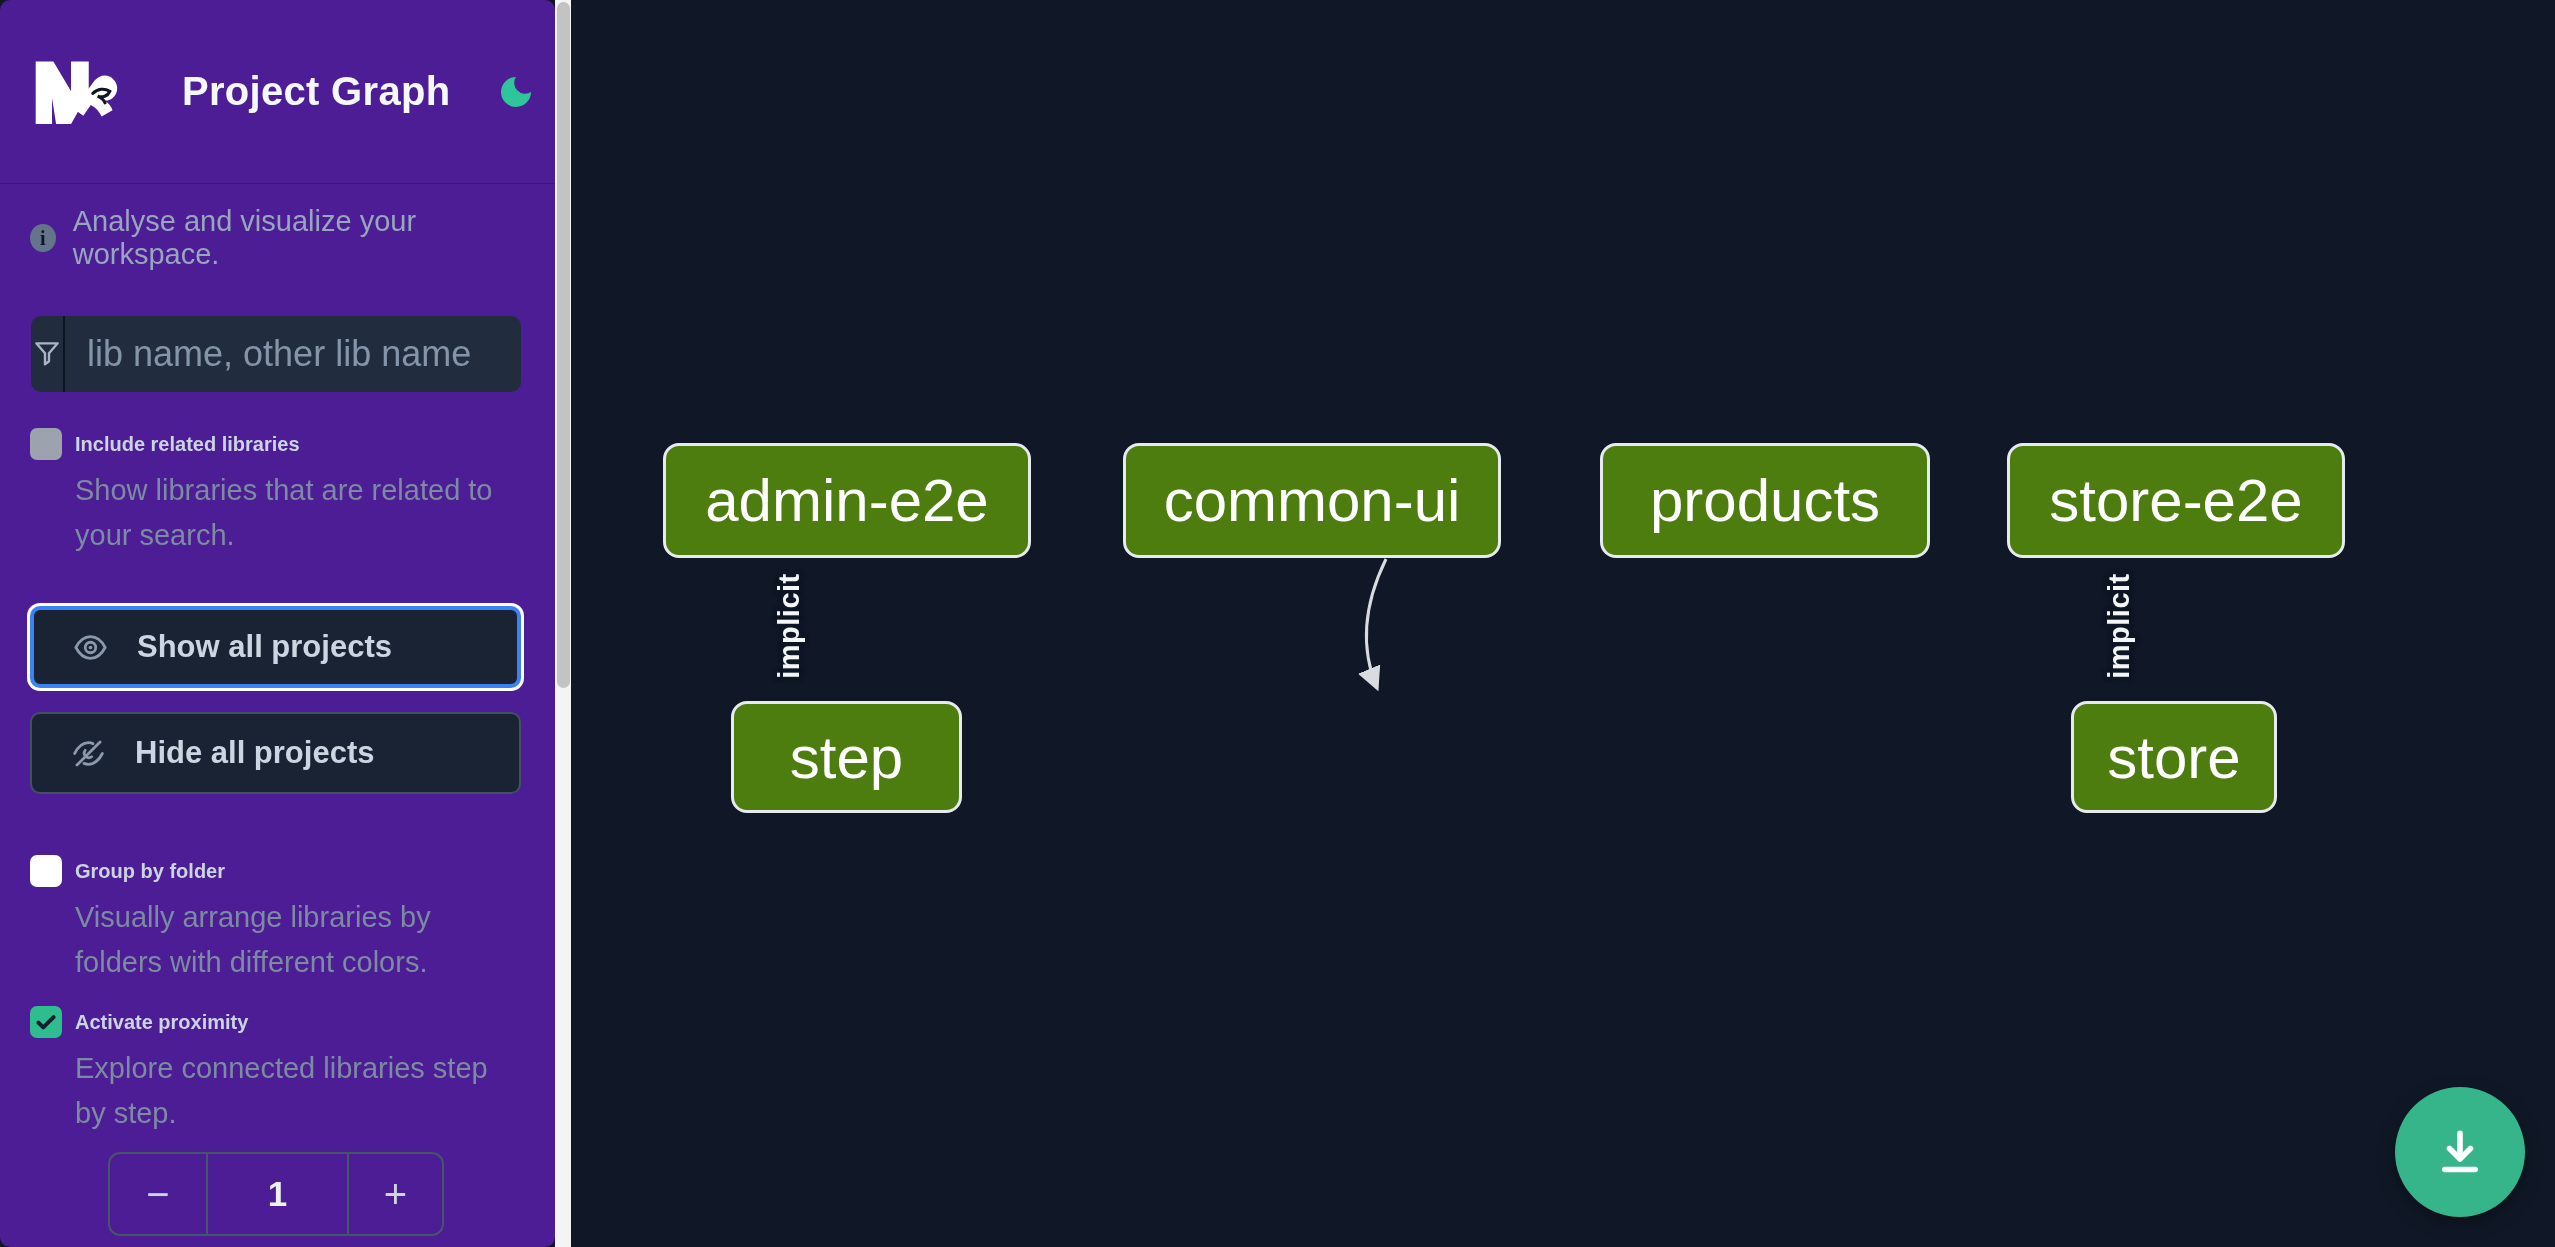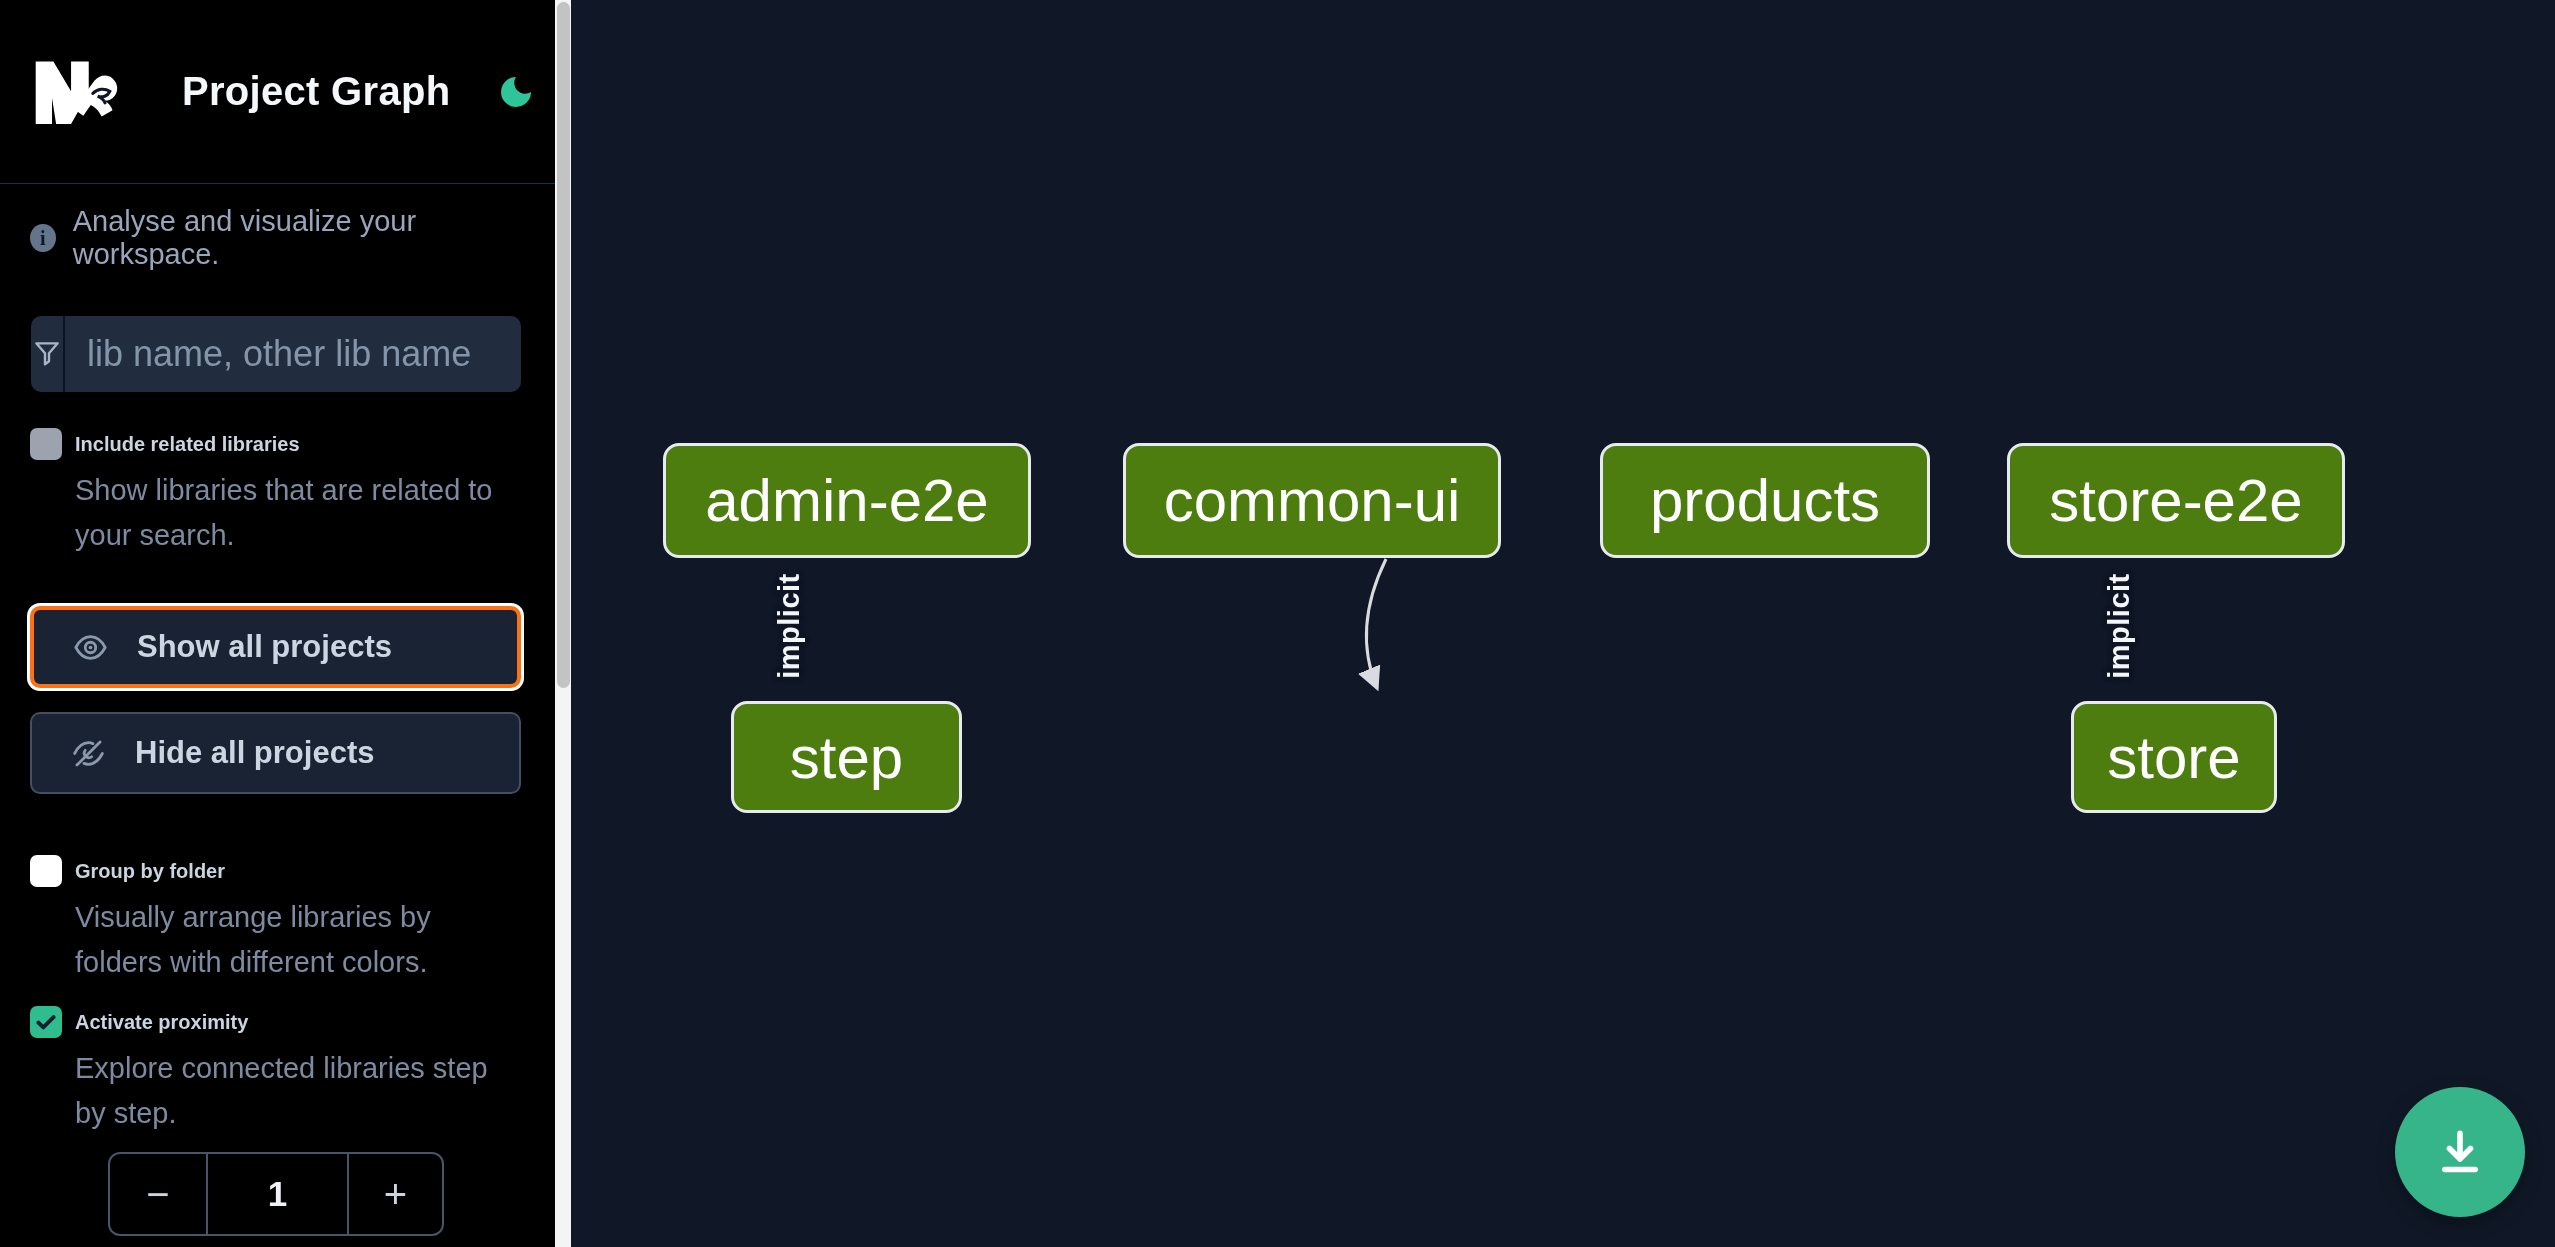--- a/index.html
+++ b/index.html
@@ -1,21 +1,21 @@
 <!DOCTYPE html>
 <html><head>
 <meta charset="utf-8">
 <style>
   * { margin:0; padding:0; box-sizing:border-box; }
   html,body { width:2555px; height:1247px; overflow:hidden; }
   body { font-family:"Liberation Sans", sans-serif; background:#101827; }
   #app { position:relative; width:2555px; height:1247px; background:#101827; }
 
   
-  .sidebar { position:absolute; left:0; top:0; width:555px; height:1247px; background:#000000; }
+  .sidebar { position:absolute; left:0; top:0; width:555px; height:1247px; background:#4c1d95;border-radius:10px; }
   .sb-header { position:absolute; left:0; top:0; width:555px; height:184px;
                border-bottom:1px solid #223046; display:flex; align-items:center; }
   .nx-logo { width:99px; height:68px; margin-left:27px; }
   .sb-title { margin-left:56px; font-size:40px; font-weight:700; color:#f5f8fb; letter-spacing:.3px; }
   .moon-btn { margin-left:46px; width:44px; height:44px; background:none; border:none; cursor:pointer; }
   .moon-btn svg { width:40px; height:40px; }
 
   .tagline-row { position:absolute; left:30px; top:205px; width:500px; display:flex; align-items:center; gap:17px; }
   .info-icon { width:28px; height:28px; border-radius:50%; background:#64748b; color:#0f1726;
                font-weight:700; font-size:20px; display:flex; align-items:center; justify-content:center;
@@ -34,21 +34,21 @@
   .checkbox { width:32px; height:32px; border-radius:7px; margin-top:2px; cursor:pointer; }
   .cb-gray { background:#9ca3af; }
   .cb-white { background:#ffffff; }
   .cb-green { background:#2fbd8f; display:flex; align-items:center; justify-content:center; }
   .opt-label { color:#cbd5e1; font-size:20px; font-weight:700; line-height:36px; }
   .opt-desc { color:#7c8ba1; font-size:29px; line-height:45px; margin-top:6px; width:445px; }
 
   .sb-btn { position:absolute; left:30px; width:491px; height:82px; border-radius:10px;
             background:#1a2333; display:flex; align-items:center; padding-left:38px; gap:28px; cursor:pointer; }
   .sb-btn .btn-label { color:#ccd6e2; font-size:31px; font-weight:700; }
-  .btn-show { top:606px; border:4px solid #f97316; box-shadow:0 0 0 3px #ffffff; }
+  .btn-show { top:606px; border:4px solid #3b82f6; box-shadow:0 0 0 3px #ffffff; }
   .btn-hide { top:712px; border:2px solid #435062; }
   .sb-btn svg { width:37px; height:37px; }
 
   .stepper { position:absolute; left:108px; top:1152px; width:336px; height:84px;
              border:2px solid #475569; border-radius:12px; display:flex; background:transparent; }
   .step-cell { display:flex; align-items:center; justify-content:center; cursor:pointer; }
   .step-dec { width:98px; border-right:2px solid #475569; color:#cbd5e1; font-size:40px; }
   .step-val { width:139px; color:#eef2f7; font-size:35px; font-weight:600; }
   .step-inc { flex:1; border-left:2px solid #475569; color:#cbd5e1; font-size:40px; }
 

